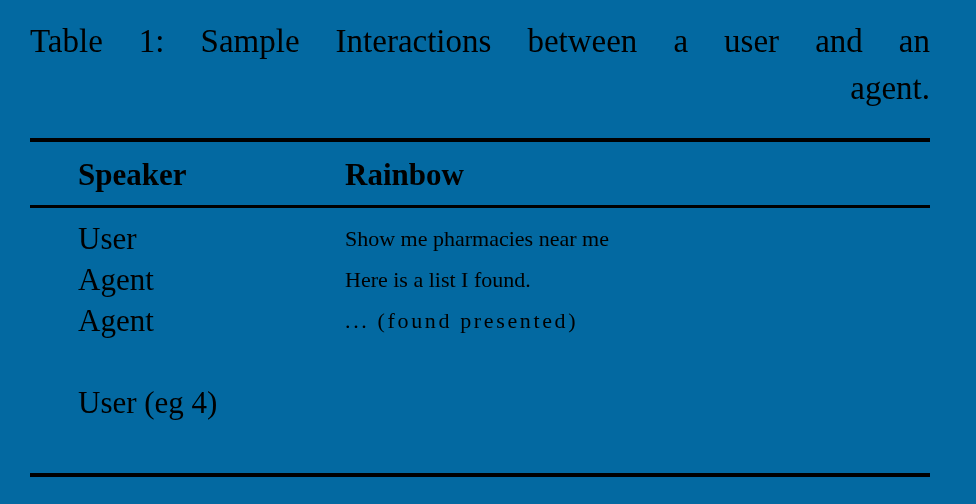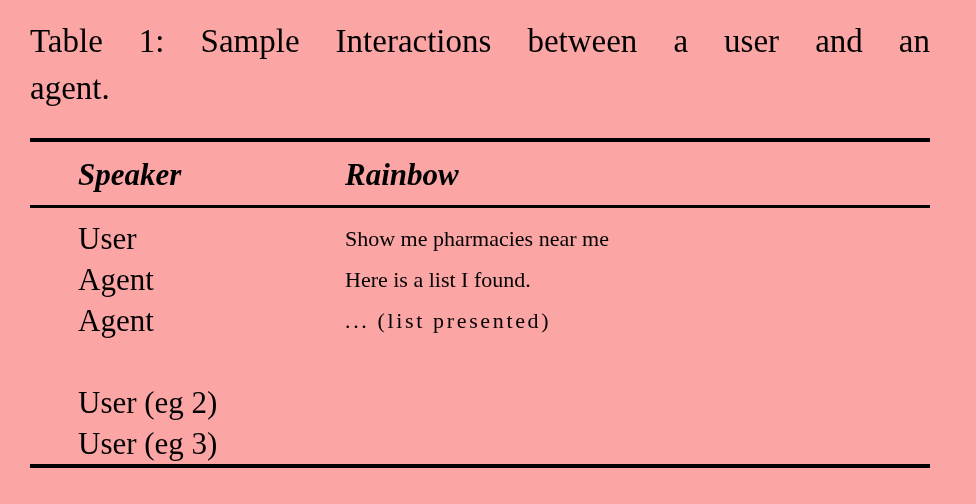--- a/index.html
+++ b/index.html
@@ -13,21 +13,21 @@
     overflow: hidden;
     font-family: "Liberation Serif", "DejaVu Serif", serif;
     color: #000000;
     -webkit-font-smoothing: antialiased;
   }
 
   .page {
     position: relative;
     width: 976px;
     height: 504px;
-    background: #fca5a5;
+    background: #0369a1;
   }
 
   
   .caption {
     position: absolute;
     left: 30px;
     top: 18px;
     width: 900px;
     font-size: 33px;
     line-height: 47px;
@@ -37,21 +37,21 @@
   }
   
   .caption .line1 {
     display: block;
     text-align: justify;
     text-align-last: justify;
     white-space: normal;
   }
   .caption .line2 {
     display: block;
-    text-align: left;
+    text-align: right;
     font-family: Liberation Serif, serif;
   }
 
   
   .table-block {
     position: absolute;
     left: 30px;
     top: 138px;
     width: 900px;
   }
@@ -64,20 +64,21 @@
   .rule-mid    { height: 3px; }
   .rule-bottom { height: 4px; }
 
   .head-row {
     height: 63px;
     position: relative;
   }
   .body-rows {
     position: relative;
     padding-top: 10px;
+    padding-bottom: 9px;
   }
 
   .row {
     position: relative;
     height: 41px;
     line-height: 41px;
     white-space: nowrap;
   }
 
   .col-speaker {
@@ -92,21 +93,20 @@
     top: 0;
     font-size: 22px;
   }
 
   .head-row .col-speaker,
   .head-row .col-dialogue {
     top: 12px;
     font-weight: bold;
     font-size: 31px;
     line-height: 41px;
-    font-style: italic;
   }
 
   .ldots {
     letter-spacing: 0.12em;
   }
 </style>
 </head>
 <body>
 
 <div class="page">
@@ -134,32 +134,31 @@
         <span class="col-dialogue">Show me pharmacies near me</span>
       </div>
 
       <div class="row">
         <span class="col-speaker">Agent</span>
         <span class="col-dialogue">Here is a list I found.</span>
       </div>
 
       <div class="row">
         <span class="col-speaker">Agent</span>
-        <span class="col-dialogue ldots">... (list presented)</span>
+        <span class="col-dialogue ldots">... (found presented)</span>
       </div>
 
       <div class="row">
       </div>
 
       <div class="row">
-        <span class="col-speaker">User (eg 2)</span>
+        <span class="col-speaker">User (eg 4)</span>
       </div>
 
       <div class="row">
-        <span class="col-speaker">User (eg 3)</span>
       </div>
 
     </div>
 
     <div class="rule rule-bottom"></div>
 
   </div>
 
 </div>
 

